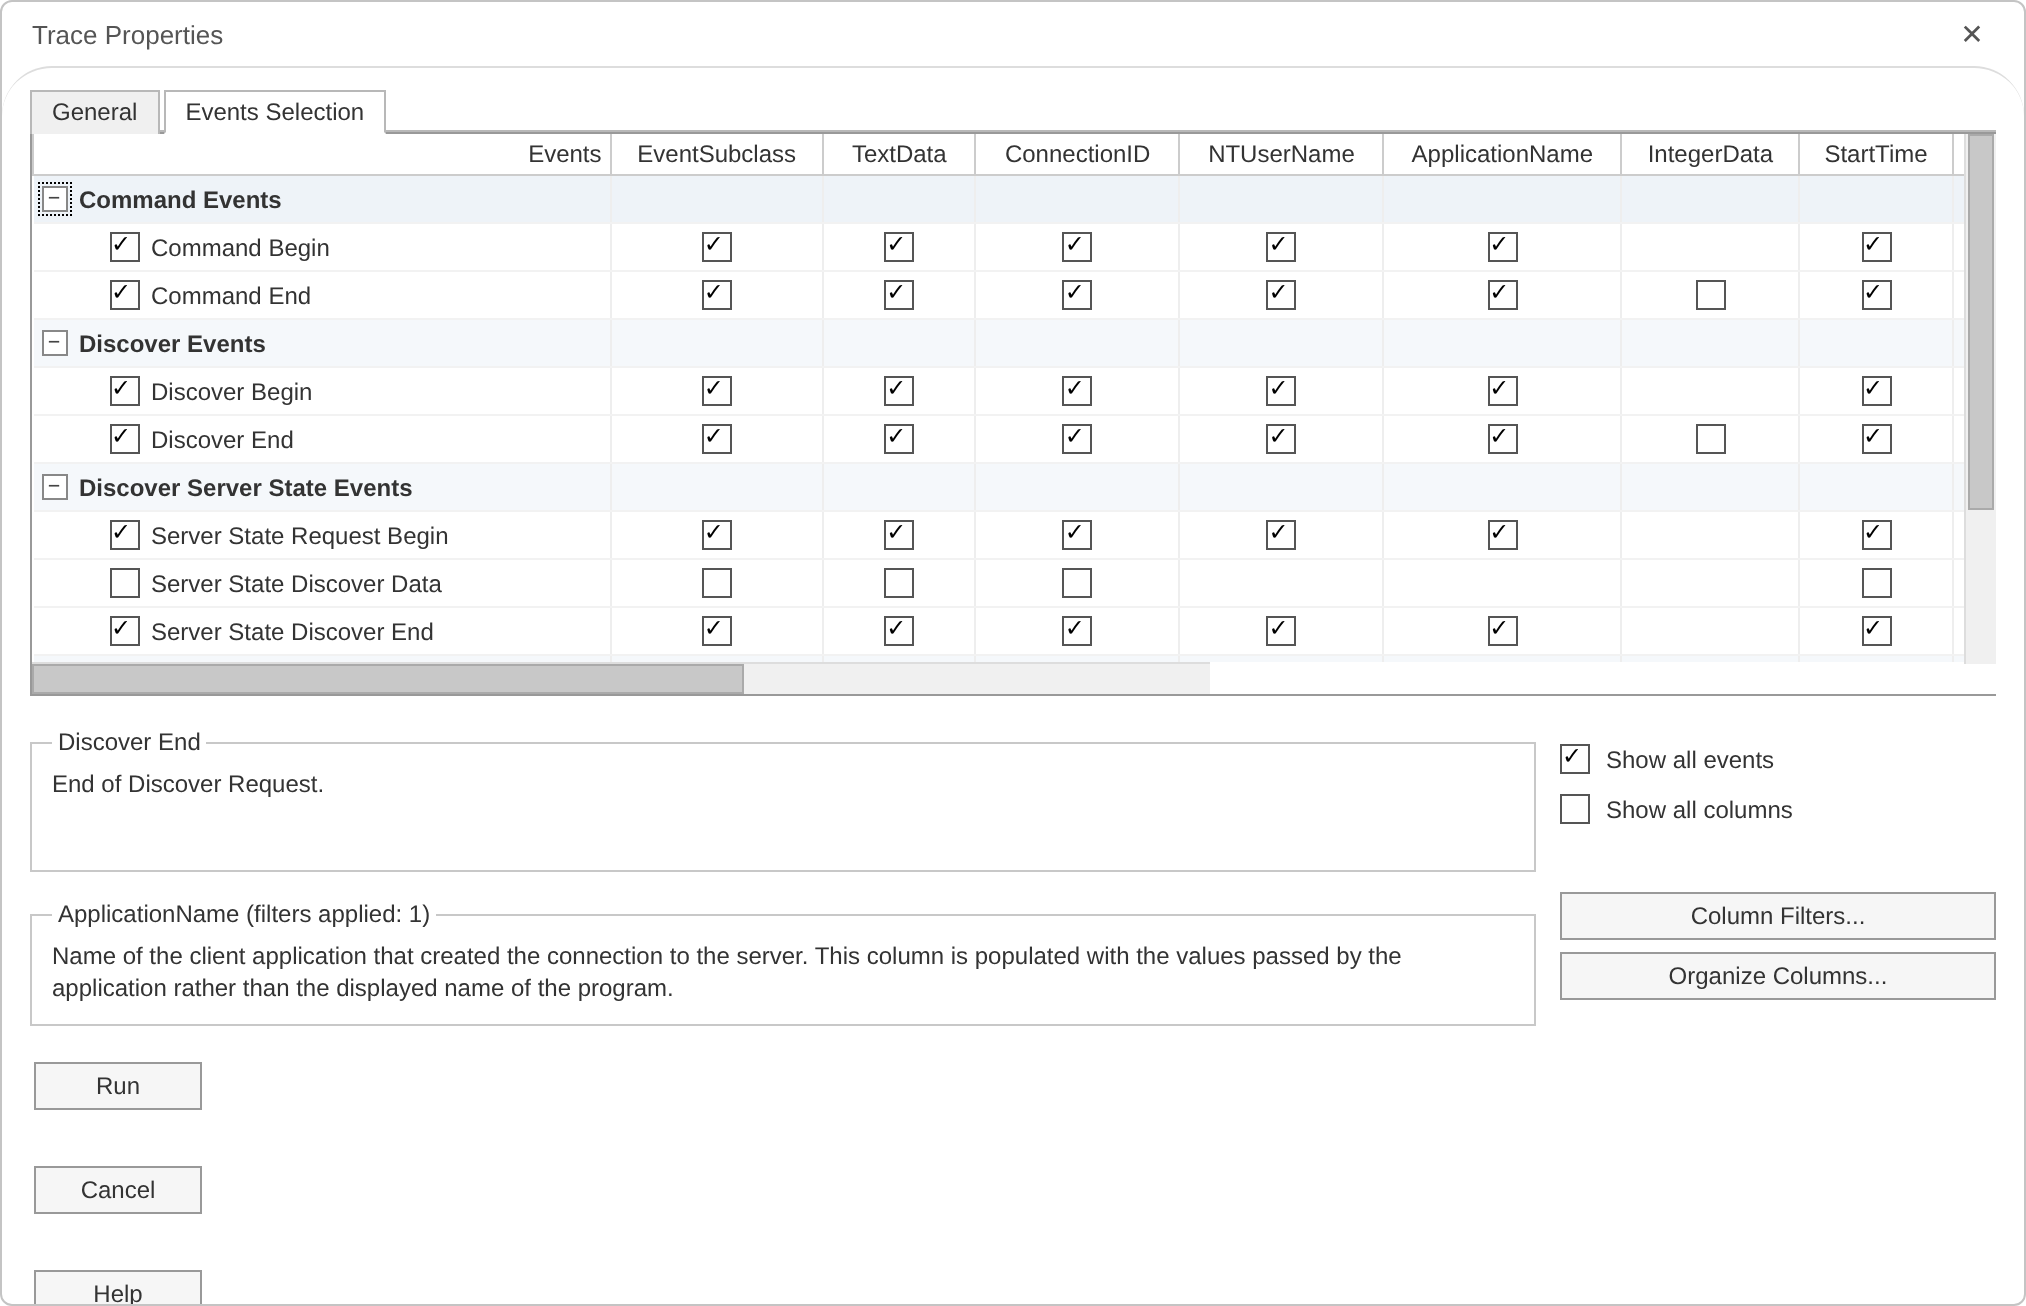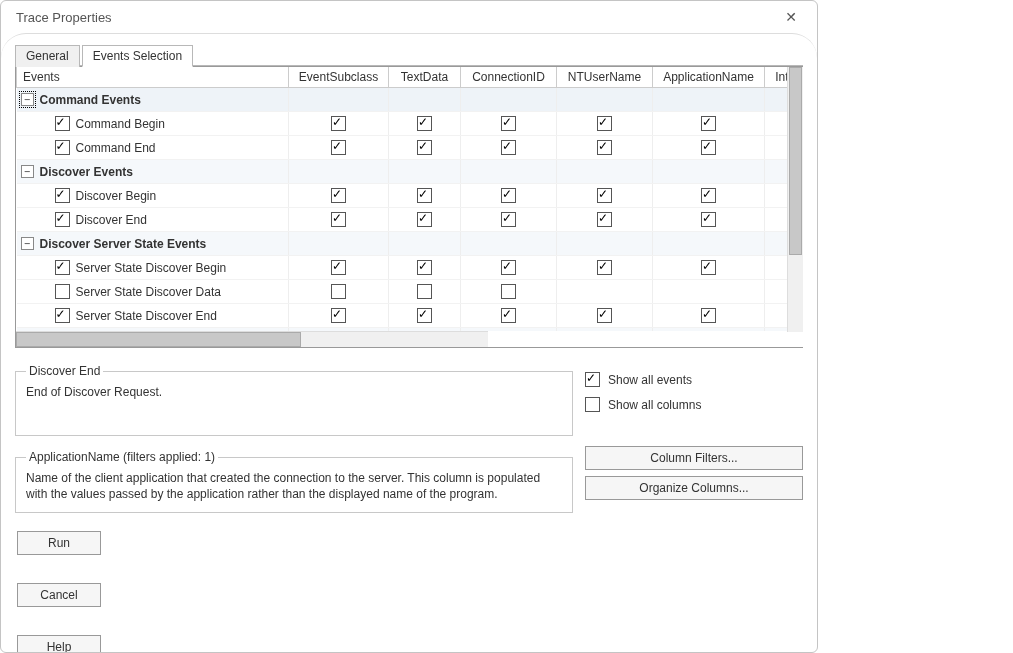--- a/index.html
+++ b/index.html
@@ -4,21 +4,21 @@
 <style>
   html, body {
     margin: 0;
     padding: 0;
     font-family: "Segoe UI", Tahoma, sans-serif;
     font-size: 12px;
     color: #333;
     background: #fff;
   }
   .window {
-    width: 818px;
+    width: 1013px;
     height: 653px;
     box-sizing: border-box;
     border: 1px solid #c4c4c4;
     border-radius: 6px;
     background: #fff;
     display: flex;
     flex-direction: column;
     position: relative;
     overflow: hidden;
   }
@@ -101,21 +101,21 @@
     background: #fff;
     border: 1px solid #ccc;
     border-top: none;
     font-weight: normal;
     text-align: center;
     padding: 3px 4px;
     font-size: 12px;
     white-space: nowrap;
     overflow: hidden;
   }
-  table.grid th.events { text-align: left; padding-left:6px; }
+  table.grid th.events { text-align: right; padding-left:6px; }
   table.grid td {
     border-right: 1px solid #eee;
     border-bottom: 1px solid #f2f2f2;
     padding: 2px 4px;
     height: 19px;
     text-align: center;
     vertical-align: middle;
   }
   table.grid td.evcell { text-align:left; padding:0; }
   .evrow {
@@ -413,21 +413,21 @@
                 <td></td>
                 <td></td>
                 <td></td>
               </tr>
               <tr>
                 <td class="evcell">
                   <div class="evrow">
                     <span class="indent-lead"></span>
                     <span style="width:16px;display:inline-block"></span>
                     <span class="rowchk checked"></span>
-                    <span>Server State Discover Begin</span>
+                    <span>Server State Request Begin</span>
                   </div>
                 </td>
                 <td><span class="cellchk checked"></span></td>
                 <td><span class="cellchk checked"></span></td>
                 <td><span class="cellchk checked"></span></td>
                 <td><span class="cellchk checked"></span></td>
                 <td><span class="cellchk checked"></span></td>
                 <td></td>
                 <td><span class="cellchk checked"></span></td>
                 <td></td>

